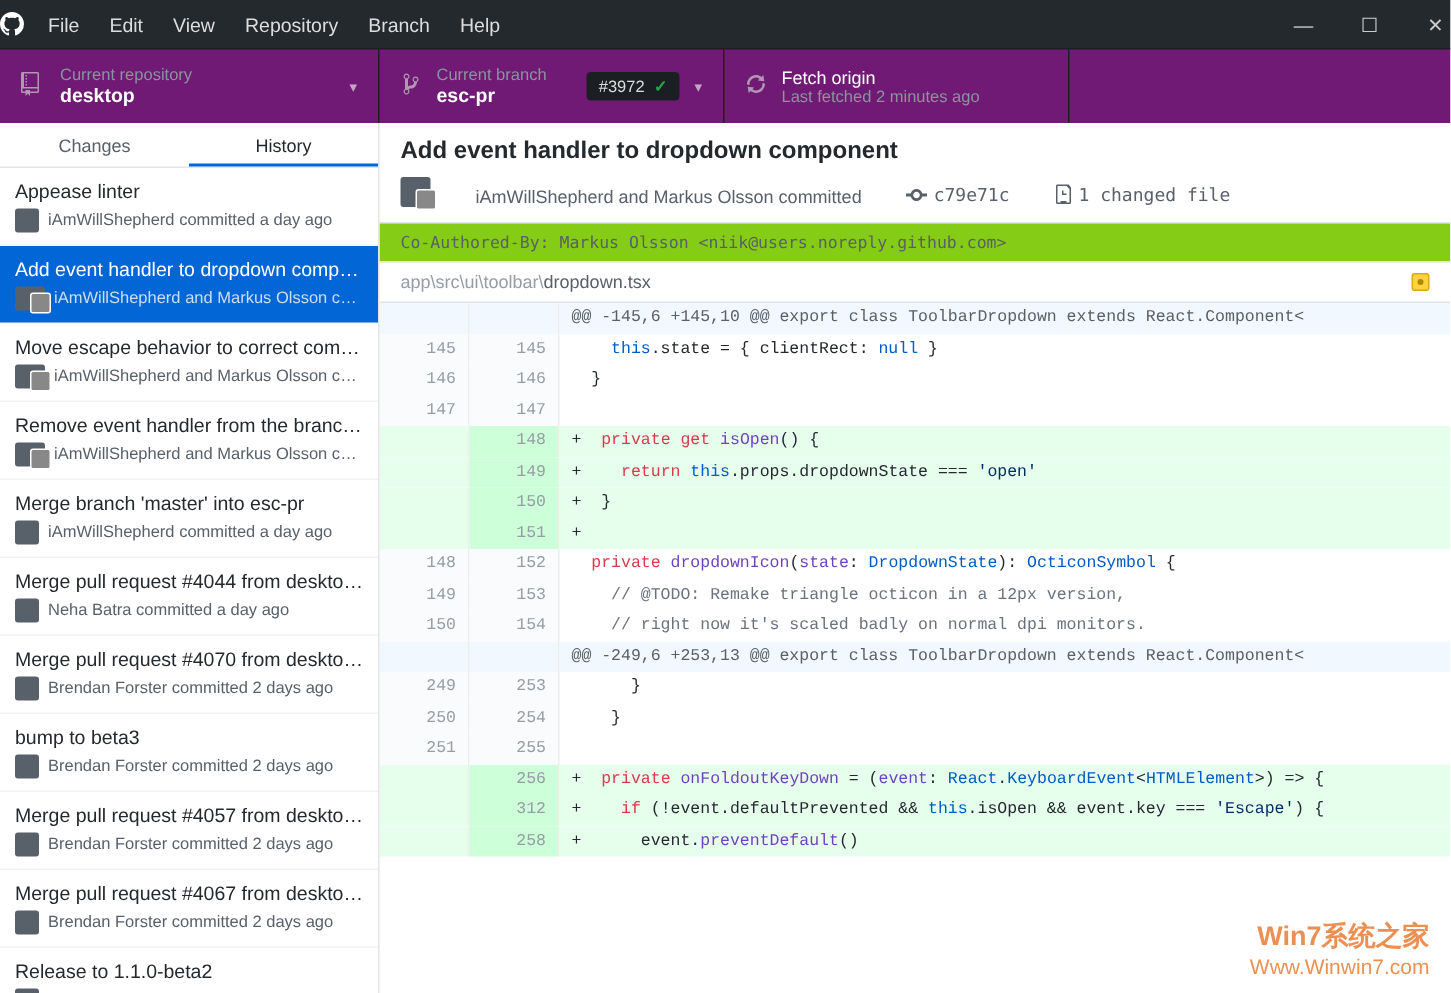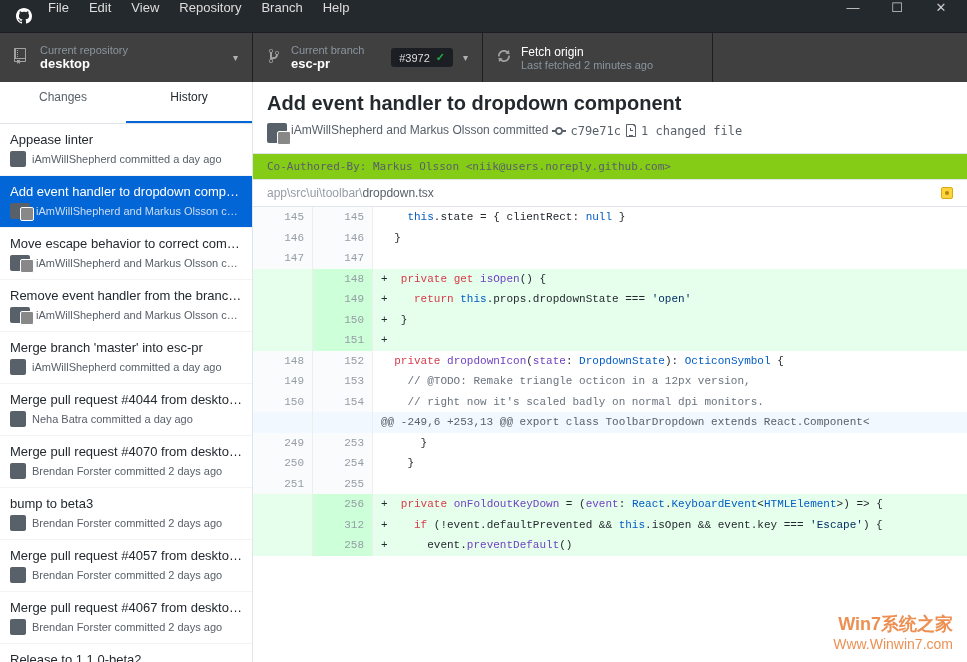--- a/index.html
+++ b/index.html
@@ -1,53 +1,53 @@
 <!DOCTYPE html>
 <html><head>
 <meta charset="utf-8">
 <style>
 * { margin: 0; padding: 0; box-sizing: border-box; }
 body { font-family: -apple-system, BlinkMacSystemFont, "Segoe UI", Helvetica, Arial, sans-serif; font-size: 12px; background: #fff; color: #24292e; width: 967px; height: 662px; overflow: hidden; }
-.titlebar { background: #24292e; color: #fff; height: 32px; display: flex; padding: 0 16px; }
+.titlebar { background: #24292e; color: #fff; height: 32px; display: flex; align-items: center; padding: 0 0; }
 .titlebar-logo { margin-right: 16px; display: flex; align-items: center; }
 .titlebar-menu { display: flex; gap: 20px; flex: 1; }
 .titlebar-menu-item { color: #ddd; font-size: 13px; cursor: pointer; }
 .titlebar-controls { display: flex; gap: 24px; }
 .titlebar-control { color: #ccc; cursor: pointer; font-size: 13px; width: 20px; text-align: center; }
-.toolbar { background: #404040; height: 50px; display: flex; border-top: 1px solid #1b1f23; }
+.toolbar { background: #701a75; height: 50px; display: flex; border-top: 1px solid #1b1f23; }
 .toolbar-section { display: flex; align-items: center; padding: 0 14px; border-right: 1px solid #1b1f23; color: #fff; }
 .toolbar-section.repo { width: 253px; }
 .toolbar-section.branch { width: 230px; }
 .toolbar-section.fetch { flex: 0 0 auto; width: 230px; }
 .toolbar-icon { margin-right: 10px; opacity: 0.7; }
 .toolbar-text { flex: 1; }
 .toolbar-label { font-size: 11px; color: #8a949e; }
 .toolbar-value { font-size: 13px; font-weight: 600; }
 .pr-badge { background: #1b1f23; border-radius: 3px; padding: 3px 8px; font-size: 11px; color: #ddd; display: flex; align-items: center; gap: 6px; margin-left: 8px; }
 .pr-badge .check { color: #28a745; font-weight: bold; }
 .dropdown-arrow { margin-left: 10px; opacity: 0.6; font-size: 10px; }
 .main { display: flex; height: calc(662px - 82px); }
 .sidebar { width: 253px; border-right: 1px solid #e1e4e8; display: flex; flex-direction: column; background: #fff; }
-.tabs { display: flex; height: 42px; border-bottom: 1px solid #e1e4e8; }
+.tabs { display: flex; height: 30px; border-bottom: 1px solid #e1e4e8; }
 .tab { flex: 1; text-align: center; line-height: 30px; font-size: 12px; color: #586069; cursor: pointer; }
 .tab.active { border-bottom: 2px solid #0366d6; color: #24292e; }
 .commit-list { flex: 1; overflow-y: auto; }
 .commit-item { padding: 8px 10px; border-bottom: 1px solid #f1f3f5; cursor: pointer; }
 .commit-item.selected { background: #0366d6; color: #fff; }
 .commit-title { font-size: 13px; font-weight: 500; white-space: nowrap; overflow: hidden; text-overflow: ellipsis; margin-bottom: 4px; }
 .commit-meta { display: flex; align-items: center; gap: 6px; font-size: 11px; color: #586069; }
 .commit-item.selected .commit-meta { color: #cde; }
 .avatar { width: 16px; height: 16px; background: #586069; border-radius: 2px; flex-shrink: 0; }
 .avatar.double { width: 20px; position: relative; }
 .avatar.double::after { content: ''; position: absolute; width: 12px; height: 12px; background: #888; border: 1px solid #fff; border-radius: 2px; right: -4px; bottom: -2px; }
 .commit-byline { white-space: nowrap; overflow: hidden; text-overflow: ellipsis; }
 .detail { flex: 1; display: flex; flex-direction: column; overflow: hidden; }
 .detail-header { padding: 10px 14px; border-bottom: 1px solid #e1e4e8; }
-.detail-title { font-size: 20px; font-weight: 600; margin-bottom: 8px; }
-.detail-meta { display: flex; align-items: flex-start; gap: 4px; font-size: 12px; color: #586069; flex-wrap: wrap; }
+.detail-title { font-size: 16px; font-weight: 600; margin-bottom: 8px; }
+.detail-meta { display: flex; align-items: flex-end; gap: 30px; font-size: 12px; color: #586069; flex-wrap: wrap; }
 .detail-meta .avatar { width: 20px; height: 20px; }
 .sha { font-family: "SFMono-Regular", Consolas, monospace; display: flex; align-items: center; gap: 4px; }
 .coauthor { padding: 6px 14px; font-family: "SFMono-Regular", Consolas, monospace; font-size: 11px; color: #586069; border-bottom: 1px solid #e1e4e8; background: #84cc16; }
 .file-row { display: flex; align-items: center; padding: 6px 14px; border-bottom: 1px solid #e1e4e8; font-size: 12px; background: #fff; }
 .file-path { flex: 1; color: #586069; }
 .file-path .dim { color: #959da5; }
 .diff-badge { width: 12px; height: 12px; border: 1px solid #dbab09; background: #ffd33d; border-radius: 2px; margin-left: 8px; position: relative; }
 .diff-badge::after { content:''; position:absolute; width:4px; height:4px; background:#b08800; border-radius:50%; top:3px; left:3px;}
 .diff-view { flex: 1; overflow: auto; font-family: "SFMono-Regular", Consolas, "Liberation Mono", Menlo, monospace; font-size: 11px; line-height: 1.5; }
 .diff-row { display: flex; }
@@ -243,20 +243,25 @@
       </div>
     </div>
     <div class="coauthor">Co-Authored-By: Markus Olsson &lt;niik@users.noreply.github.com&gt;</div>
     <div class="file-row">
       <span class="file-path">
         <span class="dim">app\src\ui\toolbar\</span><span>dropdown.tsx</span>
       </span>
       <span class="diff-badge"></span>
     </div>
     <div class="diff-view" id="diff-view">
+        <div class="diff-row hunk">
+          <div class="gutter old"></div>
+          <div class="gutter new"></div>
+          <div class="code">@@ -145,6 +145,10 @@ export class ToolbarDropdown extends React.Component&lt;</div>
+        </div>
         <div class="diff-row ctx">
           <div class="gutter old">145</div>
           <div class="gutter new">145</div>
           <div class="code">    <span class="tok-this">this</span>.state = { clientRect: <span class="tok-null">null</span> }</div>
         </div>
         <div class="diff-row ctx">
           <div class="gutter old">146</div>
           <div class="gutter new">146</div>
           <div class="code">  }</div>
         </div>

